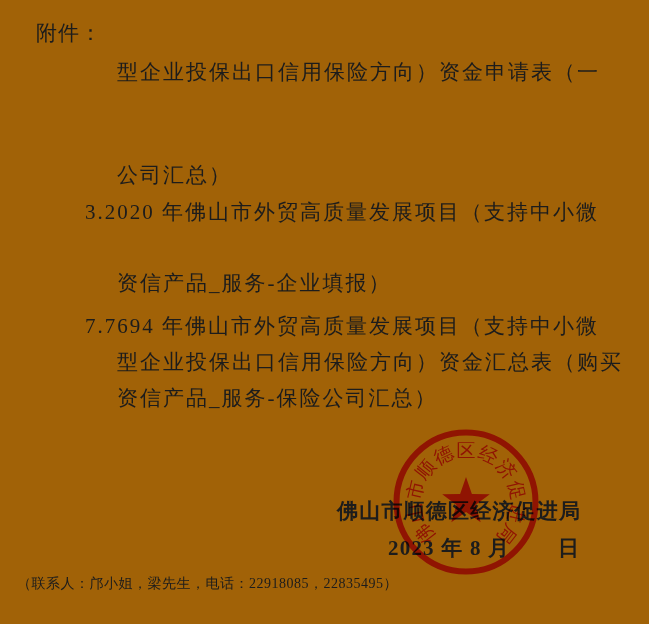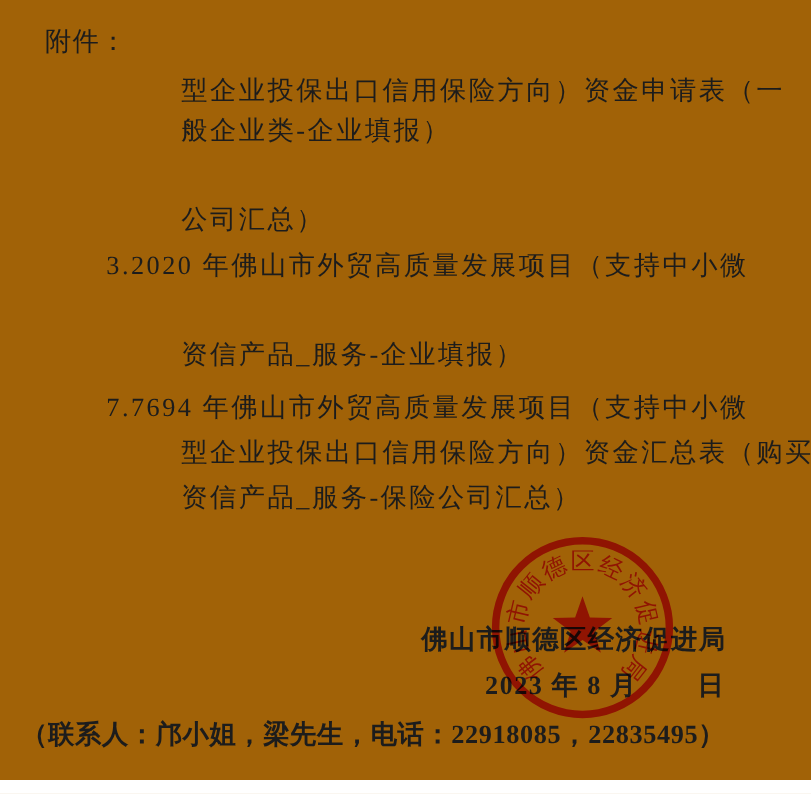--- a/index.html
+++ b/index.html
@@ -19,40 +19,39 @@
   .line {
     position: absolute;
     font-size: 21px;
     line-height: 1;
     letter-spacing: 2px;
     white-space: nowrap;
     color: #1c1c1c;
   }
   .label { letter-spacing: 1px; }
   .num  { left: 85px; }
-  .cont { left: 145px; }
+  .cont { left: 117px; }
   .sig {
     position: absolute;
     font-size: 21px;
     line-height: 1;
     letter-spacing: 1.2px;
     white-space: nowrap;
     color: #1c1c1c;
     font-weight: bold;
   }
   .contact {
     position: absolute;
     left: 17px;
     top: 577px;
-    font-size: 21px;
+    font-size: 14px;
     line-height: 1;
     letter-spacing: 0.5px;
     white-space: nowrap;
     color: #1c1c1c;
-    font-weight: bold;
   }
   .seal {
     position: absolute;
     left: 378px;
     top: 414px;
     width: 190px;
     height: 180px;
     mix-blend-mode: multiply;
     opacity: 0.88;
   }
@@ -62,21 +61,20 @@
   }
 </style>
 </head>
 <body>
 
 <div class="doc">
 
   <div class="line label" style="left:36px; top:23px">附件：</div>
 
   <div class="line cont" style="top:62px">型企业投保出口信用保险方向）资金申请表（一</div>
-  <div class="line cont" style="top:94px">般企业类-企业填报）</div>
 
   <div class="line cont" style="top:165px">公司汇总）</div>
 
   <div class="line num" style="top:202px">3.2020 年佛山市外贸高质量发展项目（支持中小微</div>
   <div class="line cont" style="top:273px">资信产品_服务-企业填报）</div>
 
   <div class="line num" style="top:316px">7.7694 年佛山市外贸高质量发展项目（支持中小微</div>
   <div class="line cont" style="top:352px">型企业投保出口信用保险方向）资金汇总表（购买</div>
   <div class="line cont" style="top:388px">资信产品_服务-保险公司汇总）</div>
 

